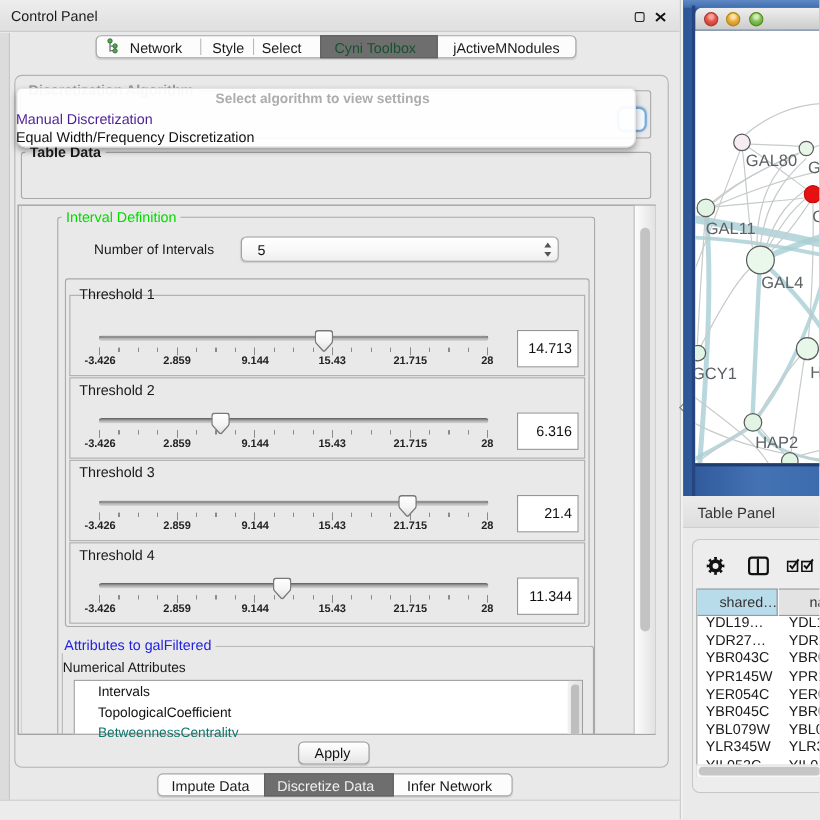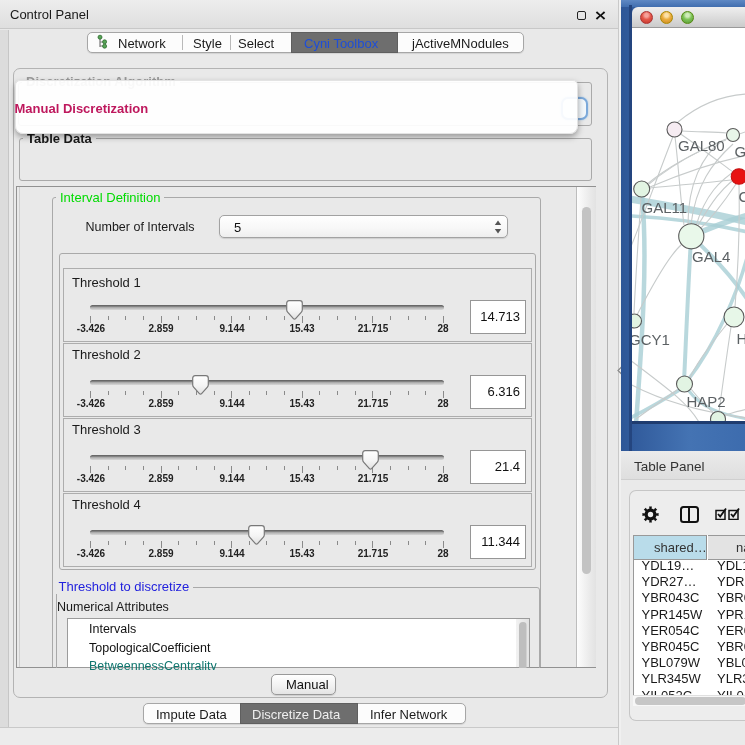--- a/index.html
+++ b/index.html
@@ -35,34 +35,36 @@
       <path d="M4,3 V13 M4,8 H8 M4,12 H8" stroke="#777" stroke-width="1.2" fill="none"></path>
       <circle cx="4" cy="3.2" r="2" fill="#57A557" stroke="#2e6b2e" stroke-width="0.8"></circle>
       <circle cx="8.6" cy="7.8" r="2" fill="#57A557" stroke="#2e6b2e" stroke-width="0.8"></circle>
       <circle cx="8.6" cy="12.2" r="2" fill="#57A557" stroke="#2e6b2e" stroke-width="0.8"></circle>
     </svg>
 <span style="left:118px;top:36px;font-size:13px;color:#1a1a1a">Network</span>
 <div class="tabsep" style="left:181.5px;top:35px"></div>
 <span style="left:193px;top:36px;font-size:13px;color:#1a1a1a">Style</span>
 <div class="tabsep" style="left:230px;top:35px"></div>
 <span style="left:238px;top:36px;font-size:13px;color:#1a1a1a">Select</span>
-<span style="left:304px;top:36px;font-size:13px;color:#1d4ed8">Cyni Toolbox</span>
+<span style="left:304px;top:36px;font-size:13px;color:#14532d">Cyni Toolbox</span>
 <span style="left:412px;top:36px;font-size:13px;color:#1a1a1a">jActiveMNodules</span>
 
 <div style="left:13px;top:68px;width:595px;height:630px;background:#E9E9E9;border:1px solid #B3B3B3;border-radius:7px"></div>
 
 <div class="gbox" style="left:18px;top:82px;width:574px;height:44px"></div>
 <span class="gtitle" style="left:22px;top:75px;font-weight:bold;color:#9a9a9a">Discretization Algorithm</span>
 <div style="left:561px;top:97px;width:27px;height:22.5px;border:2.5px solid #7CA9DA;border-radius:7px;background:#F2F7FB;box-shadow:0 0 2px #9CC2E4"></div>
 
 <div class="gbox" style="left:18.5px;top:138px;width:573px;height:43px"></div>
 <span class="gtitle" style="left:23px;top:132px;font-weight:bold;color:#1a1a1a">Table Data</span>
 
 <div style="left:15px;top:80px;width:562.5px;height:54px;background:rgba(255,255,255,0.93);border:1px solid #E3E3E3;border-radius:5px 5px 8px 8px;box-shadow:0 3px 6px rgba(0,0,0,0.35);z-index:40"></div>
-<span style="left:14.5px;top:101px;font-size:13px;font-weight:bold;color:#be185d;z-index:41">Manual Discretization</span>
+<span style="left:196px;top:82.5px;font-size:12.5px;font-weight:bold;color:#ADADAD;z-index:41">Select algorithm to view settings</span>
+<span style="left:14.5px;top:101px;font-size:13px;font-weight:normal;color:#4c1d95;z-index:41">Manual Discretization</span>
+<span style="left:14.5px;top:116.5px;font-size:13px;color:#111;z-index:41">Equal Width/Frequency Discretization</span>
 
 <div style="left:16px;top:186px;width:580px;height:482px;border:1px solid #919191;background:#E9E9E9"></div>
 <div style="left:19px;top:187px;width:1px;height:480px;background:#CFCFCF"></div>
 
 <div style="left:576px;top:187px;width:19.5px;height:480px;background:linear-gradient(to right,#FDFDFD,#ECECEC 60%,#E2E2E2);border-left:1px solid #BDBDBD"></div>
 <div style="left:582px;top:207px;width:9px;height:367px;background:#C3C3C3;border-radius:4.5px"></div>
 
 <div style="left:17px;top:187px;width:559px;height:480px;overflow:hidden">
 <div style="position:relative;width:559px;height:480px">
 <div style="position:absolute;left:35.3px;top:9.5px;width:489px;height:600px;border:1px solid #A9A9A9;border-radius:3px"></div>
@@ -75,21 +77,21 @@
 <span style="position:absolute;left:14px;top:0;line-height:23px;font-size:13px;color:#111">5</span>
 <svg style="position:absolute;left:273px;top:3px" width="10" height="16" viewBox="0 0 10 16">
 <path d="M5,1.5 L8.2,6 H1.8 Z" fill="#555"></path>
         <path d="M5,14.5 L1.8,10 H8.2 Z" fill="#555"></path>
       </svg>
     </div>
 
 <div class="gbox" style="left:58.8px;top:253px;width:477px;height:317px"></div>
 
 <div class="box" style="left:63px;top:268px;width:469px;height:74px;border:1px solid #ADADAD"></div>
-    <div class="blab" style="left:72px;top:275px;font-size:13px">Threshold 1</div>
+    <div class="blab" style="left:72px;top:260px;font-size:13px">Threshold 1</div>
     <div class="track" style="left:89.5px;top:305px"></div>
     <div class="tmin" style="left:90px;top:316px"></div>
     <div class="tmaj" style="left:90px;top:316px"></div>
     <div class="ticklab" style="left:64px;top:323px">-3.426</div>
     <div class="ticklab" style="left:134px;top:323px">2.859</div>
     <div class="ticklab" style="left:205px;top:323px">9.144</div>
     <div class="ticklab" style="left:275px;top:323px">15.43</div>
     <div class="ticklab" style="left:346px;top:323px">21.715</div>
     <div class="ticklab" style="left:416px;top:323px">28</div>
     <svg style="position:absolute;left:286px;top:300px" width="17" height="20" viewBox="0 0 17 20">
@@ -164,31 +166,31 @@
           <stop offset="0" stop-color="#ffffff"></stop>
           <stop offset="0.55" stop-color="#f4f4f4"></stop>
           <stop offset="1" stop-color="#e0e0e0"></stop>
         </linearGradient>
       </defs>
 <path d="M3.2,0.7 H13.8 Q16.3,0.7 16.3,3.2 V9.8 Q16.3,11.2 15.4,12.2 L9.6,18.6 Q8.5,19.8 7.4,18.6 L1.6,12.2 Q0.7,11.2 0.7,9.8 V3.2 Q0.7,0.7 3.2,0.7 Z" fill="url(#tg4)" stroke="#787878" stroke-width="1.2"></path>
     </svg>
     <div class="valbox" style="left:470px;top:525px">11.344</div>
 
 <div class="gbox" style="left:56px;top:587px;width:484px;height:120px;clip-path:inset(0 0 39px 0)"></div>
-<span class="gtitle" style="left:54.5px;top:580px;color:#2222DD">Threshold to discretize</span>
+<span class="gtitle" style="left:54.5px;top:580px;color:#2222DD">Attributes to galFiltered</span>
 <span class="blab" style="left:57px;top:600px;font-size:12.5px">Numerical Attributes</span>
 <div style="left:67px;top:618px;width:463px;height:50px;background:#fff;border:1px solid #9b9b9b"></div>
 <div style="left:516px;top:619px;width:13px;height:48px;background:linear-gradient(to right,#f2f2f2,#e2e2e2)"></div>
 <div style="left:518.5px;top:622px;width:8px;height:60px;background:#BEBEBE;border-radius:4px;clip-path:inset(0 0 14px 0)"></div>
 <span style="left:89px;top:622px;font-size:12.5px;color:#111">Intervals</span>
 <span style="left:89px;top:640.5px;font-size:12.5px;color:#111">TopologicalCoefficient</span>
 <span style="left:89px;top:659px;font-size:12.5px;color:#0f766e;clip-path:inset(0 0 3px 0)">BetweennessCentrality</span>
 
 <div style="left:271px;top:674px;width:65px;height:21px;background:linear-gradient(#ffffff,#f2f2f2 55%,#e4e4e4);border:1px solid #999;border-radius:5px;box-shadow:0 1px 1px rgba(0,0,0,0.12)"></div>
-<span style="left:286px;top:677px;font-size:13px;color:#111">Manual</span>
+<span style="left:286px;top:677px;font-size:13px;color:#111">Apply</span>
 
 <div style="left:143px;top:703px;width:323px;height:21px;background:#FCFCFC;border:1px solid #A6A6A6;border-radius:5px;box-shadow:0 1px 1px rgba(0,0,0,0.1)"></div>
 <div style="left:240px;top:703px;width:118px;height:21px;background:#6E6E6E;border:1px solid #5f5f5f"></div>
 <span style="left:156px;top:706.5px;font-size:13px;color:#1a1a1a">Impute Data</span>
 <span style="left:252px;top:706.5px;font-size:13px;color:#EFEFEF">Discretize Data</span>
 <span style="left:370px;top:706.5px;font-size:13px;color:#1a1a1a">Infer Network</span>
 <div style="left:0;top:727px;width:618px;height:1px;background:#C9C9C9"></div>
 <div style="left:0;top:728px;width:618px;height:17px;background:#ECECEC"></div>
 
 <div style="left:618px;top:0;width:3px;height:745px;background:#F0F0F0;border-left:1px solid #C9C9C9"></div>

